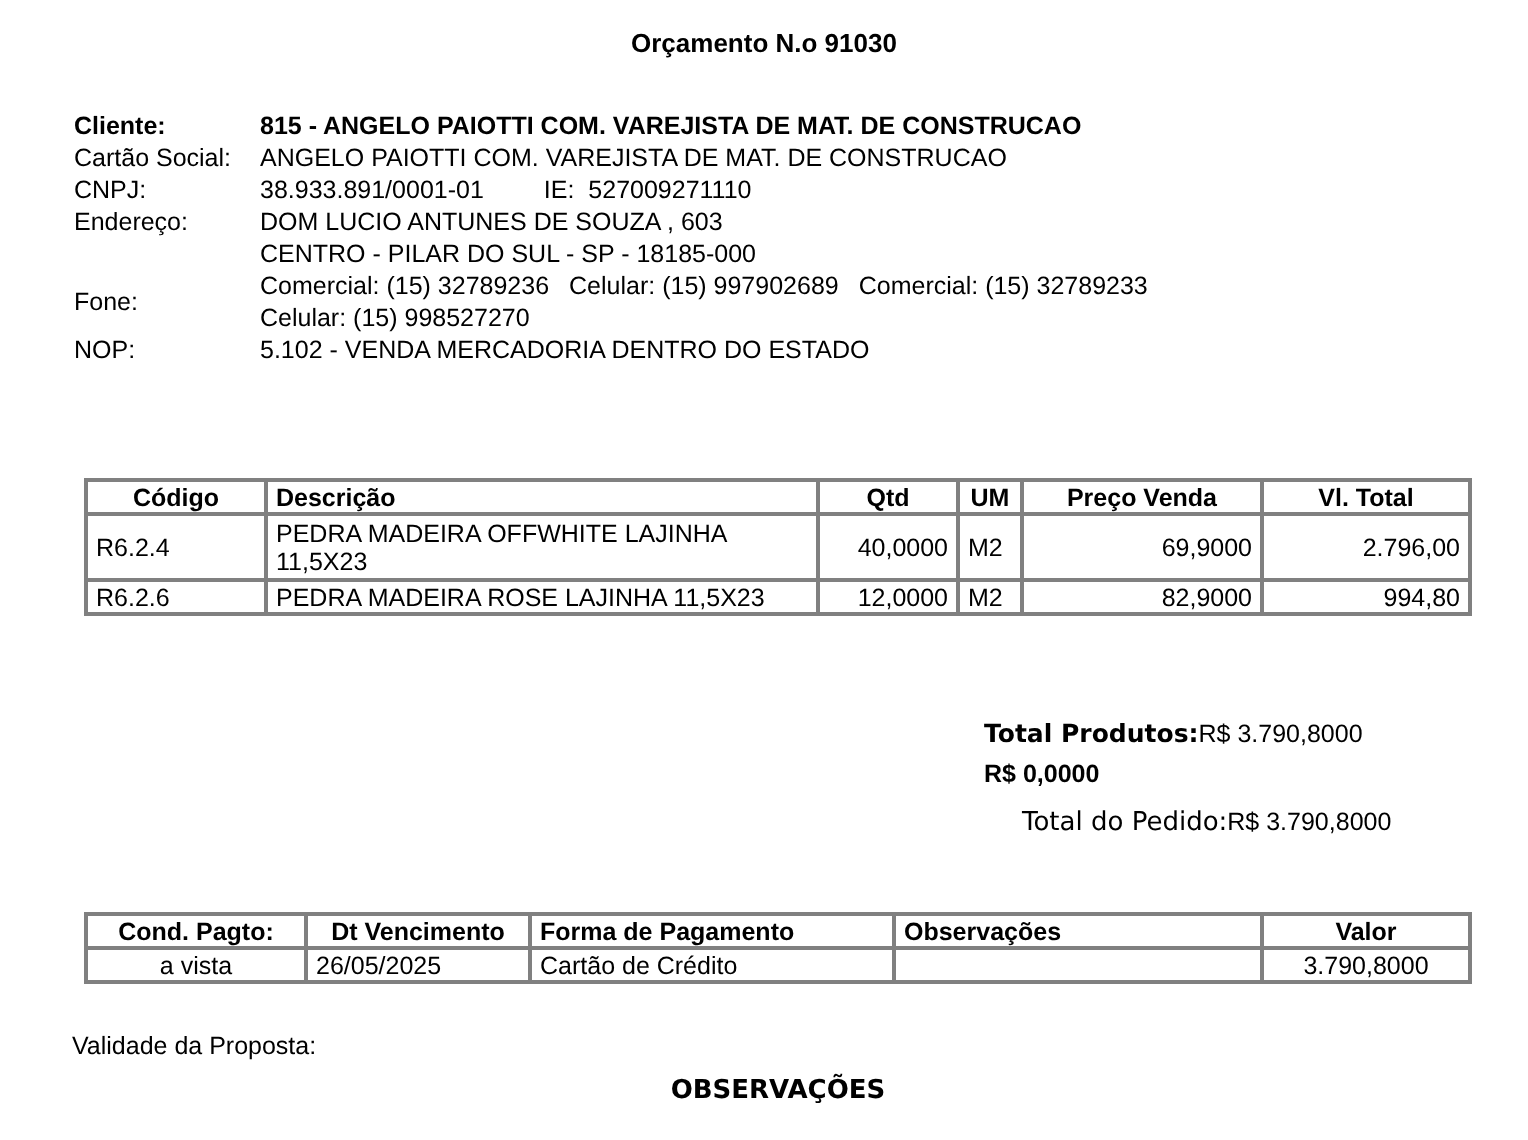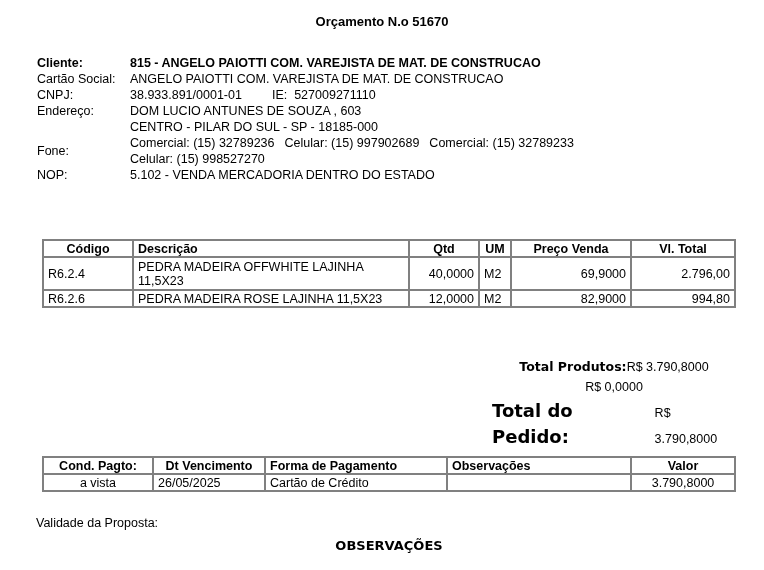--- a/index.html
+++ b/index.html
@@ -34,44 +34,44 @@
   .items .h-item { height: 15px; }
   .items .h-cols th { height: 15px; }
   .items .r1 td { height: 31px; }
   .items .r2 td { height: 15px; }
   .right { text-align: right; }
   .center { text-align: center; }
 
   .totals {
     position: absolute; left: 492px; top: 356px; width: 244px;
   }
-  .tot-row { display: flex; justify-content: center; align-items: baseline; }
+  .tot-row { display: flex; justify-content: flex-start; align-items: baseline; }
   .tot-row .l { font-size: 12.5px; }
   .tot-1 { height: 21px; line-height: 21px; }
   .tot-1 .l { font-family: "DejaVu Sans", sans-serif; font-weight: bold; font-size: 12.5px; }
   .tot-1 .v { font-size: 12.5px; }
   .tot-2 { height: 21px; line-height: 21px; }
-  .tot-2 .v { font-weight: normal; font-size: 12.5px; }
+  .tot-2 .v { font-weight: bold; font-size: 12.5px; }
   .tot-3 { height: 26px; line-height: 26px; }
-  .tot-3 .l { font-family: "DejaVu Sans", sans-serif; font-weight: bold; font-size: 18px; }
+  .tot-3 .l { font-family: "DejaVu Sans", sans-serif; font-weight: normal; font-size: 13px; margin-left: 19px; }
   .tot-3 .v { font-size: 12.5px; }
 
   .pay { left: 42px; top: 456px; width: 694px; }
   .pay th, .pay td { height: 15px; }
 
   .validade { position: absolute; left: 36px; top: 516px; font-size: 12.5px; }
   .obs-title {
     position: absolute; left: 0; width: 778px; top: 538px; text-align: center;
     font-weight: bold; font-size: 13px; font-family: "DejaVu Sans", sans-serif;
   }
 </style>
 </head>
 <body>
 
-<div class="title">Orçamento N.o 51670</div>
+<div class="title">Orçamento N.o 91030</div>
 
 <table class="info">
   <tbody>
       <tr class="bold">
     <td class="lbl">Cliente:</td>
     <td>815 - ANGELO PAIOTTI COM. VAREJISTA DE MAT. DE CONSTRUCAO</td>
   </tr>
   <tr>
     <td class="lbl">Cartão Social:</td>
     <td>ANGELO PAIOTTI COM. VAREJISTA DE MAT. DE CONSTRUCAO</td>

